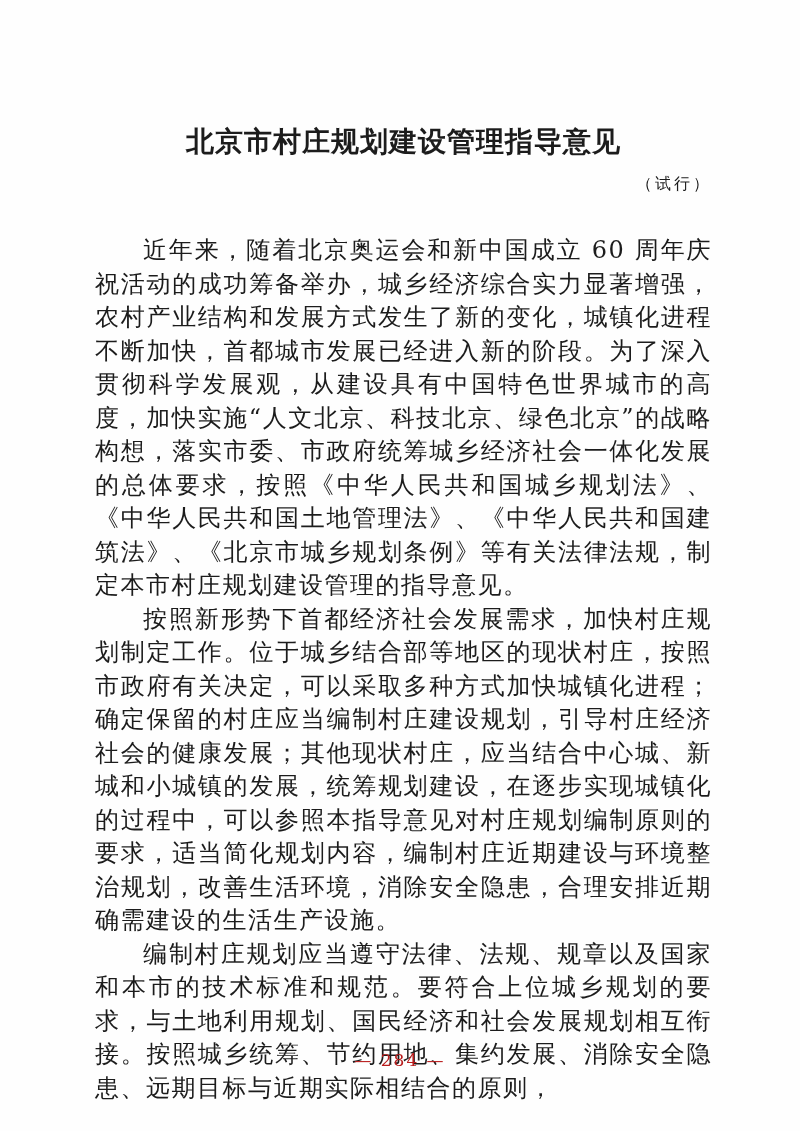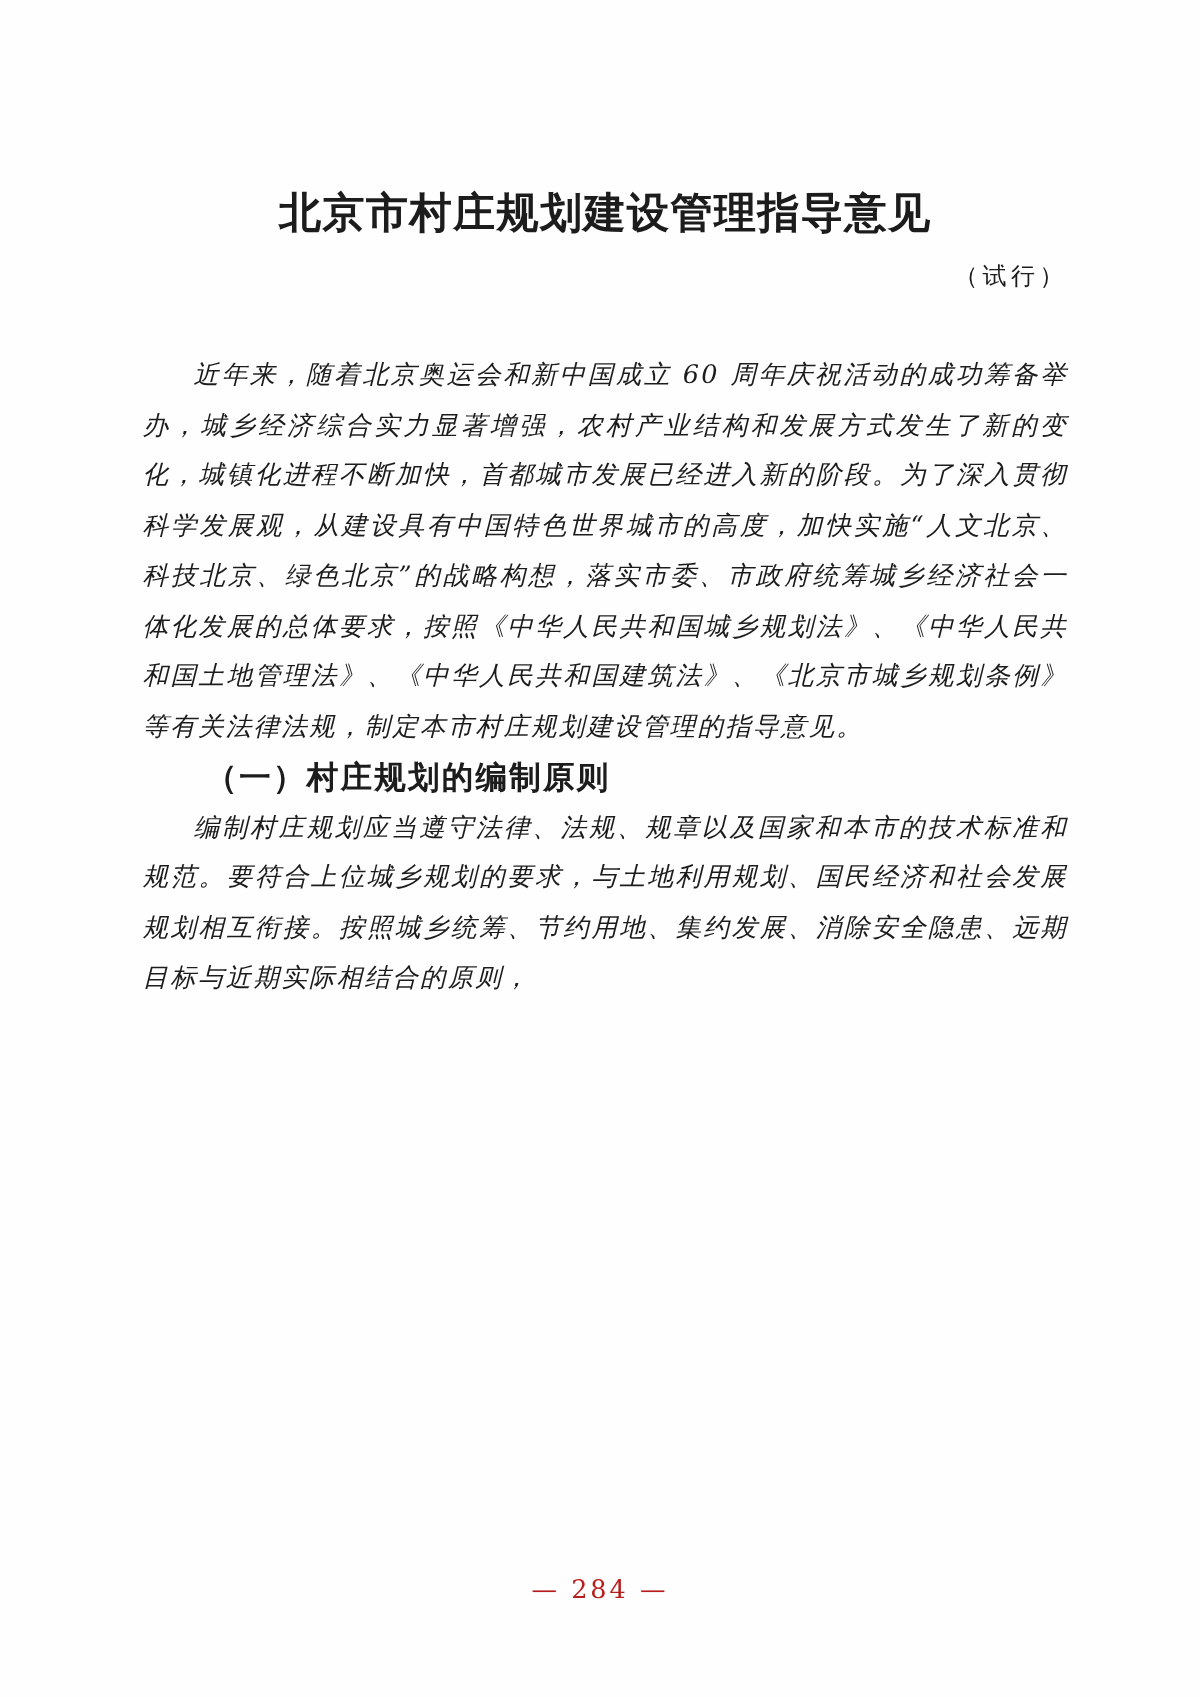--- a/index.html
+++ b/index.html
@@ -32,27 +32,26 @@
     font-size: 16px;
     line-height: 24px;
     text-align: right;
     margin-top: 10px;
     letter-spacing: 3px;
   }
   .body-text {
     margin-top: 38px;
   }
   .para {
-    font-size: 17px;
+    font-size: 24px;
     line-height: 33.5px;
     letter-spacing: 1.5px;
     text-align: justify;
     text-justify: inter-character;
     text-indent: 2em;
-    font-style: italic;
   }
   .heading {
     font-family: "DejaVu Sans", "Liberation Sans", sans-serif;
     font-weight: bold;
     font-size: 21px;
     line-height: 33.5px;
     letter-spacing: 1.5px;
     text-indent: 2em;
   }
   .page-number {
@@ -68,18 +67,18 @@
 </style>
 </head>
 <body>
 
 <div class="doc-page">
   <h1 class="doc-title">北京市村庄规划建设管理指导意见</h1>
   <div class="doc-subtitle">（试行）</div>
 
   <div class="body-text">
     <p class="para">近年来，随着北京奥运会和新中国成立 60 周年庆祝活动的成功筹备举办，城乡经济综合实力显著增强，农村产业结构和发展方式发生了新的变化，城镇化进程不断加快，首都城市发展已经进入新的阶段。为了深入贯彻科学发展观，从建设具有中国特色世界城市的高度，加快实施“人文北京、科技北京、绿色北京”的战略构想，落实市委、市政府统筹城乡经济社会一体化发展的总体要求，按照《中华人民共和国城乡规划法》、《中华人民共和国土地管理法》、《中华人民共和国建筑法》、《北京市城乡规划条例》等有关法律法规，制定本市村庄规划建设管理的指导意见。</p>
-    <h2 class="heading">（一）村庄规划的编制原则</h2>
+    <p class="para">按照新形势下首都经济社会发展需求，加快村庄规划制定工作。位于城乡结合部等地区的现状村庄，按照市政府有关决定，可以采取多种方式加快城镇化进程；确定保留的村庄应当编制村庄建设规划，引导村庄经济社会的健康发展；其他现状村庄，应当结合中心城、新城和小城镇的发展，统筹规划建设，在逐步实现城镇化的过程中，可以参照本指导意见对村庄规划编制原则的要求，适当简化规划内容，编制村庄近期建设与环境整治规划，改善生活环境，消除安全隐患，合理安排近期确需建设的生活生产设施。</p>
     <p class="para">编制村庄规划应当遵守法律、法规、规章以及国家和本市的技术标准和规范。要符合上位城乡规划的要求，与土地利用规划、国民经济和社会发展规划相互衔接。按照城乡统筹、节约用地、集约发展、消除安全隐患、远期目标与近期实际相结合的原则，</p>
   </div>
 
   <div class="page-number">— 284 —</div>
 </div>
 
 </body></html>

